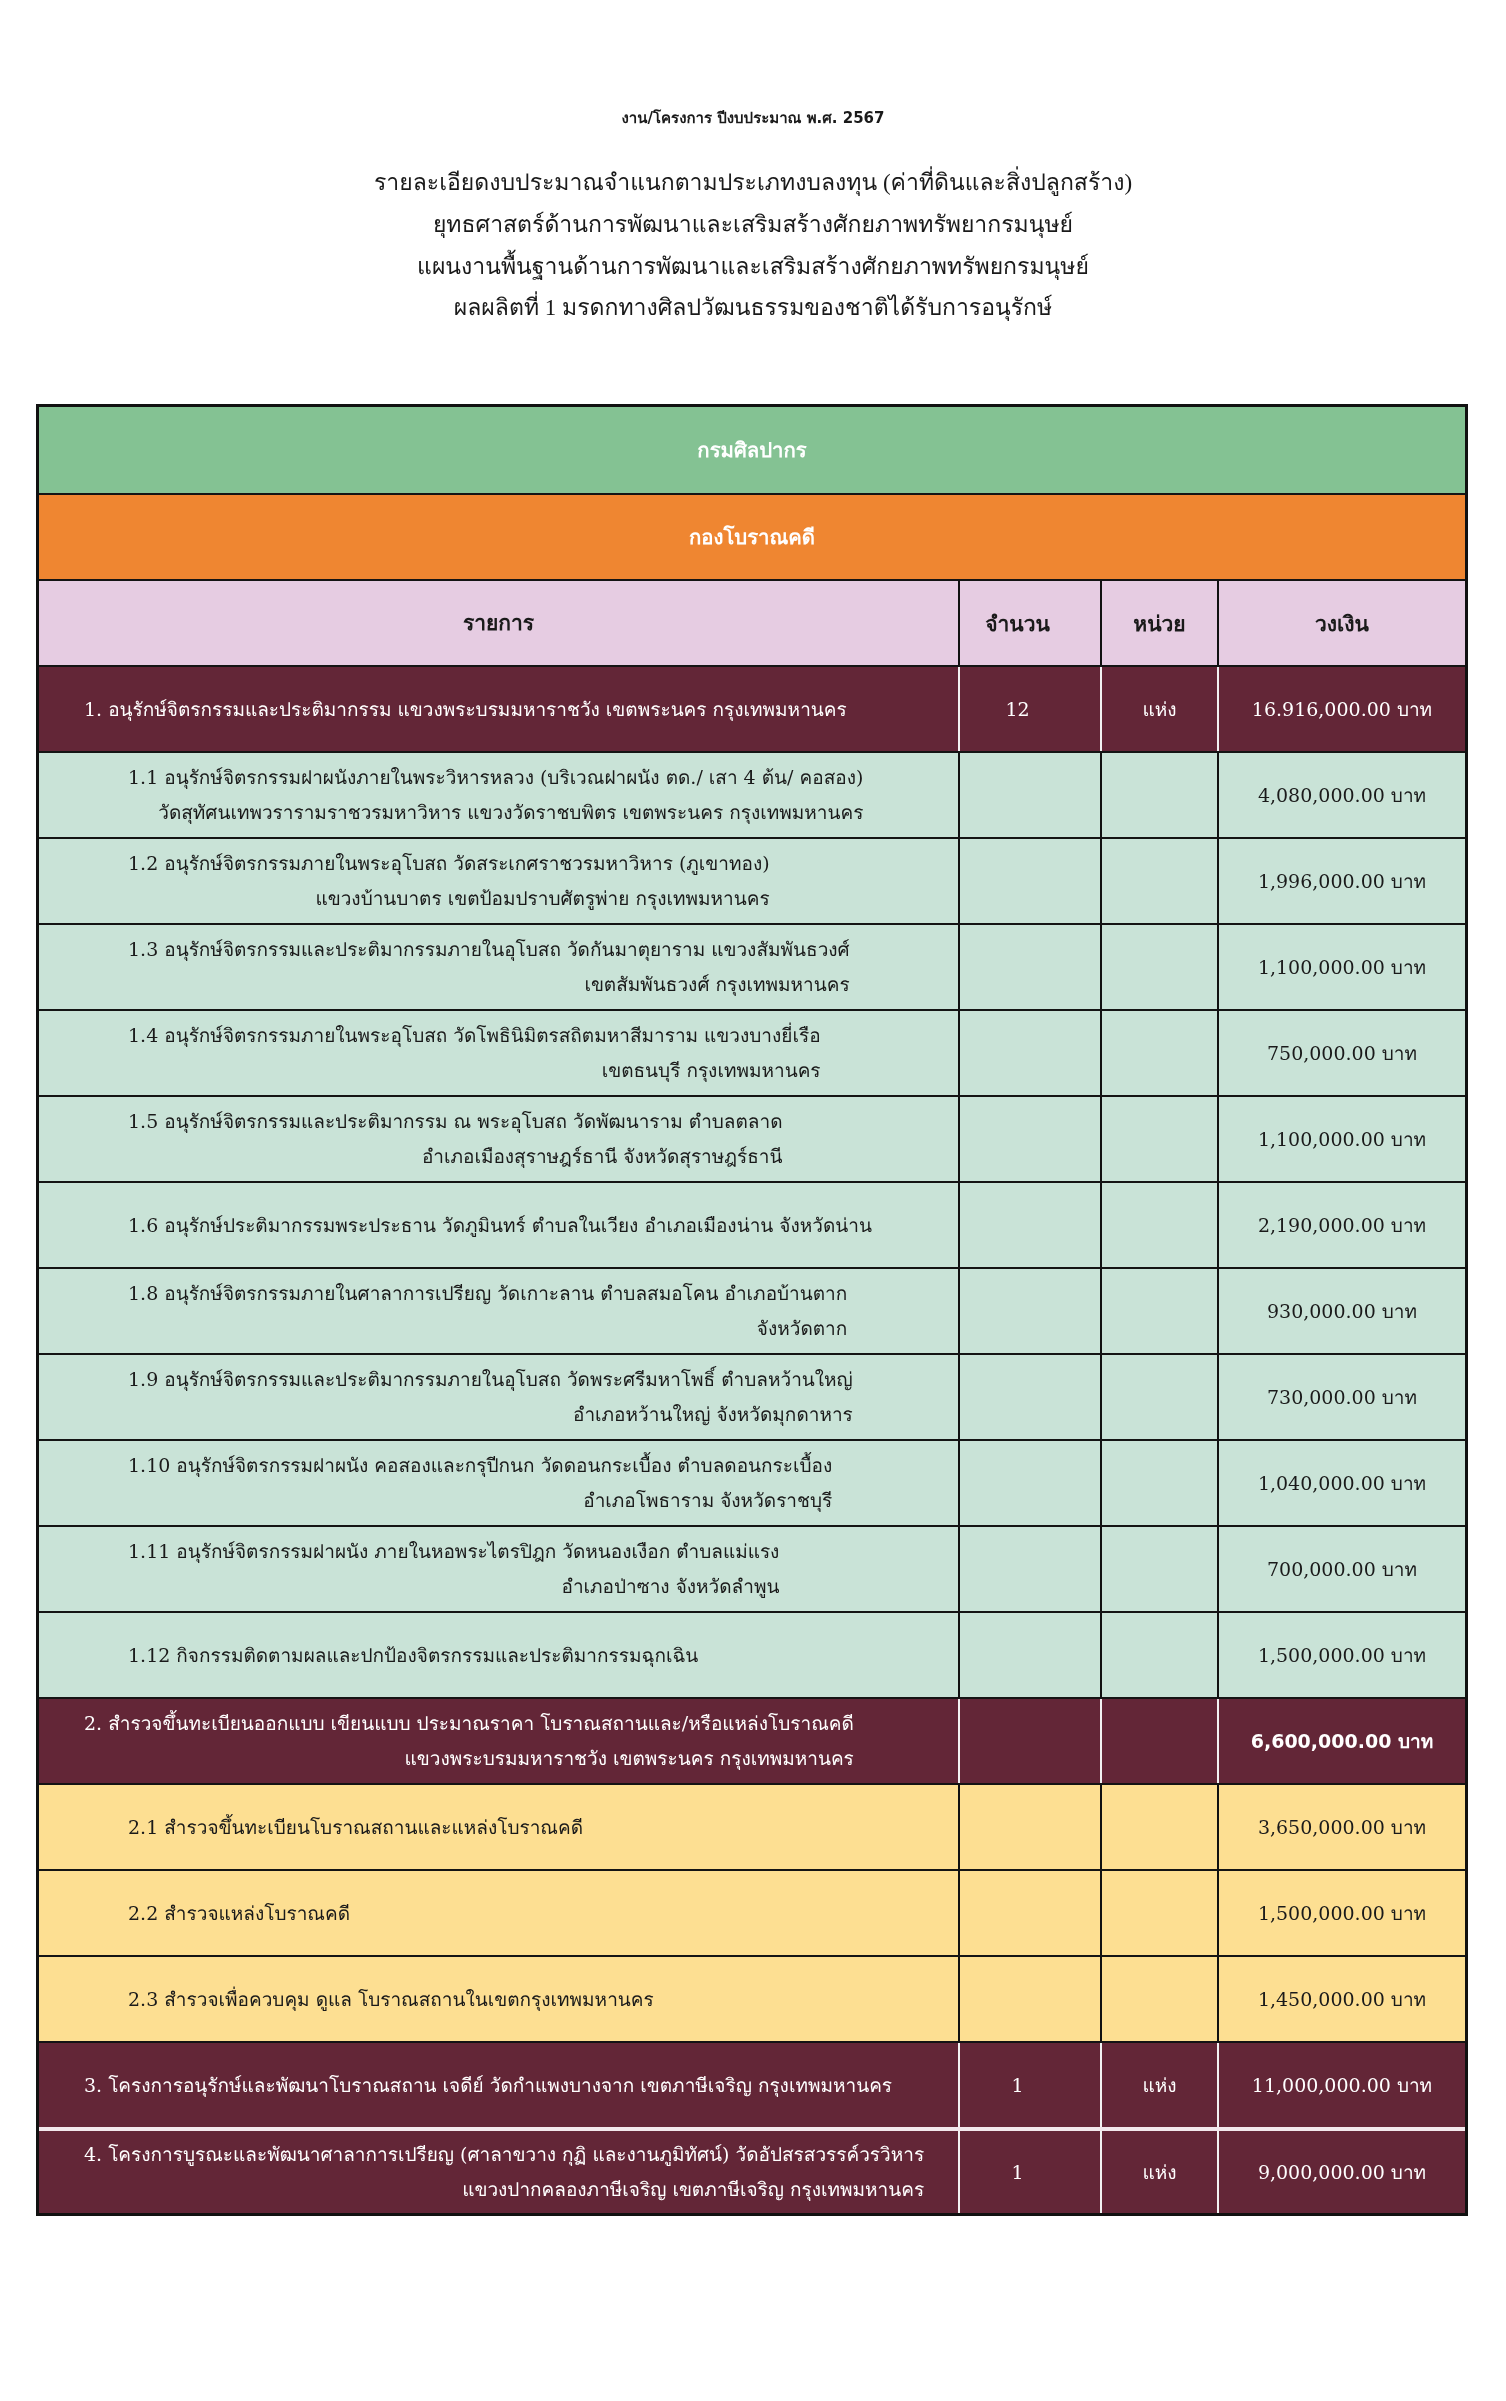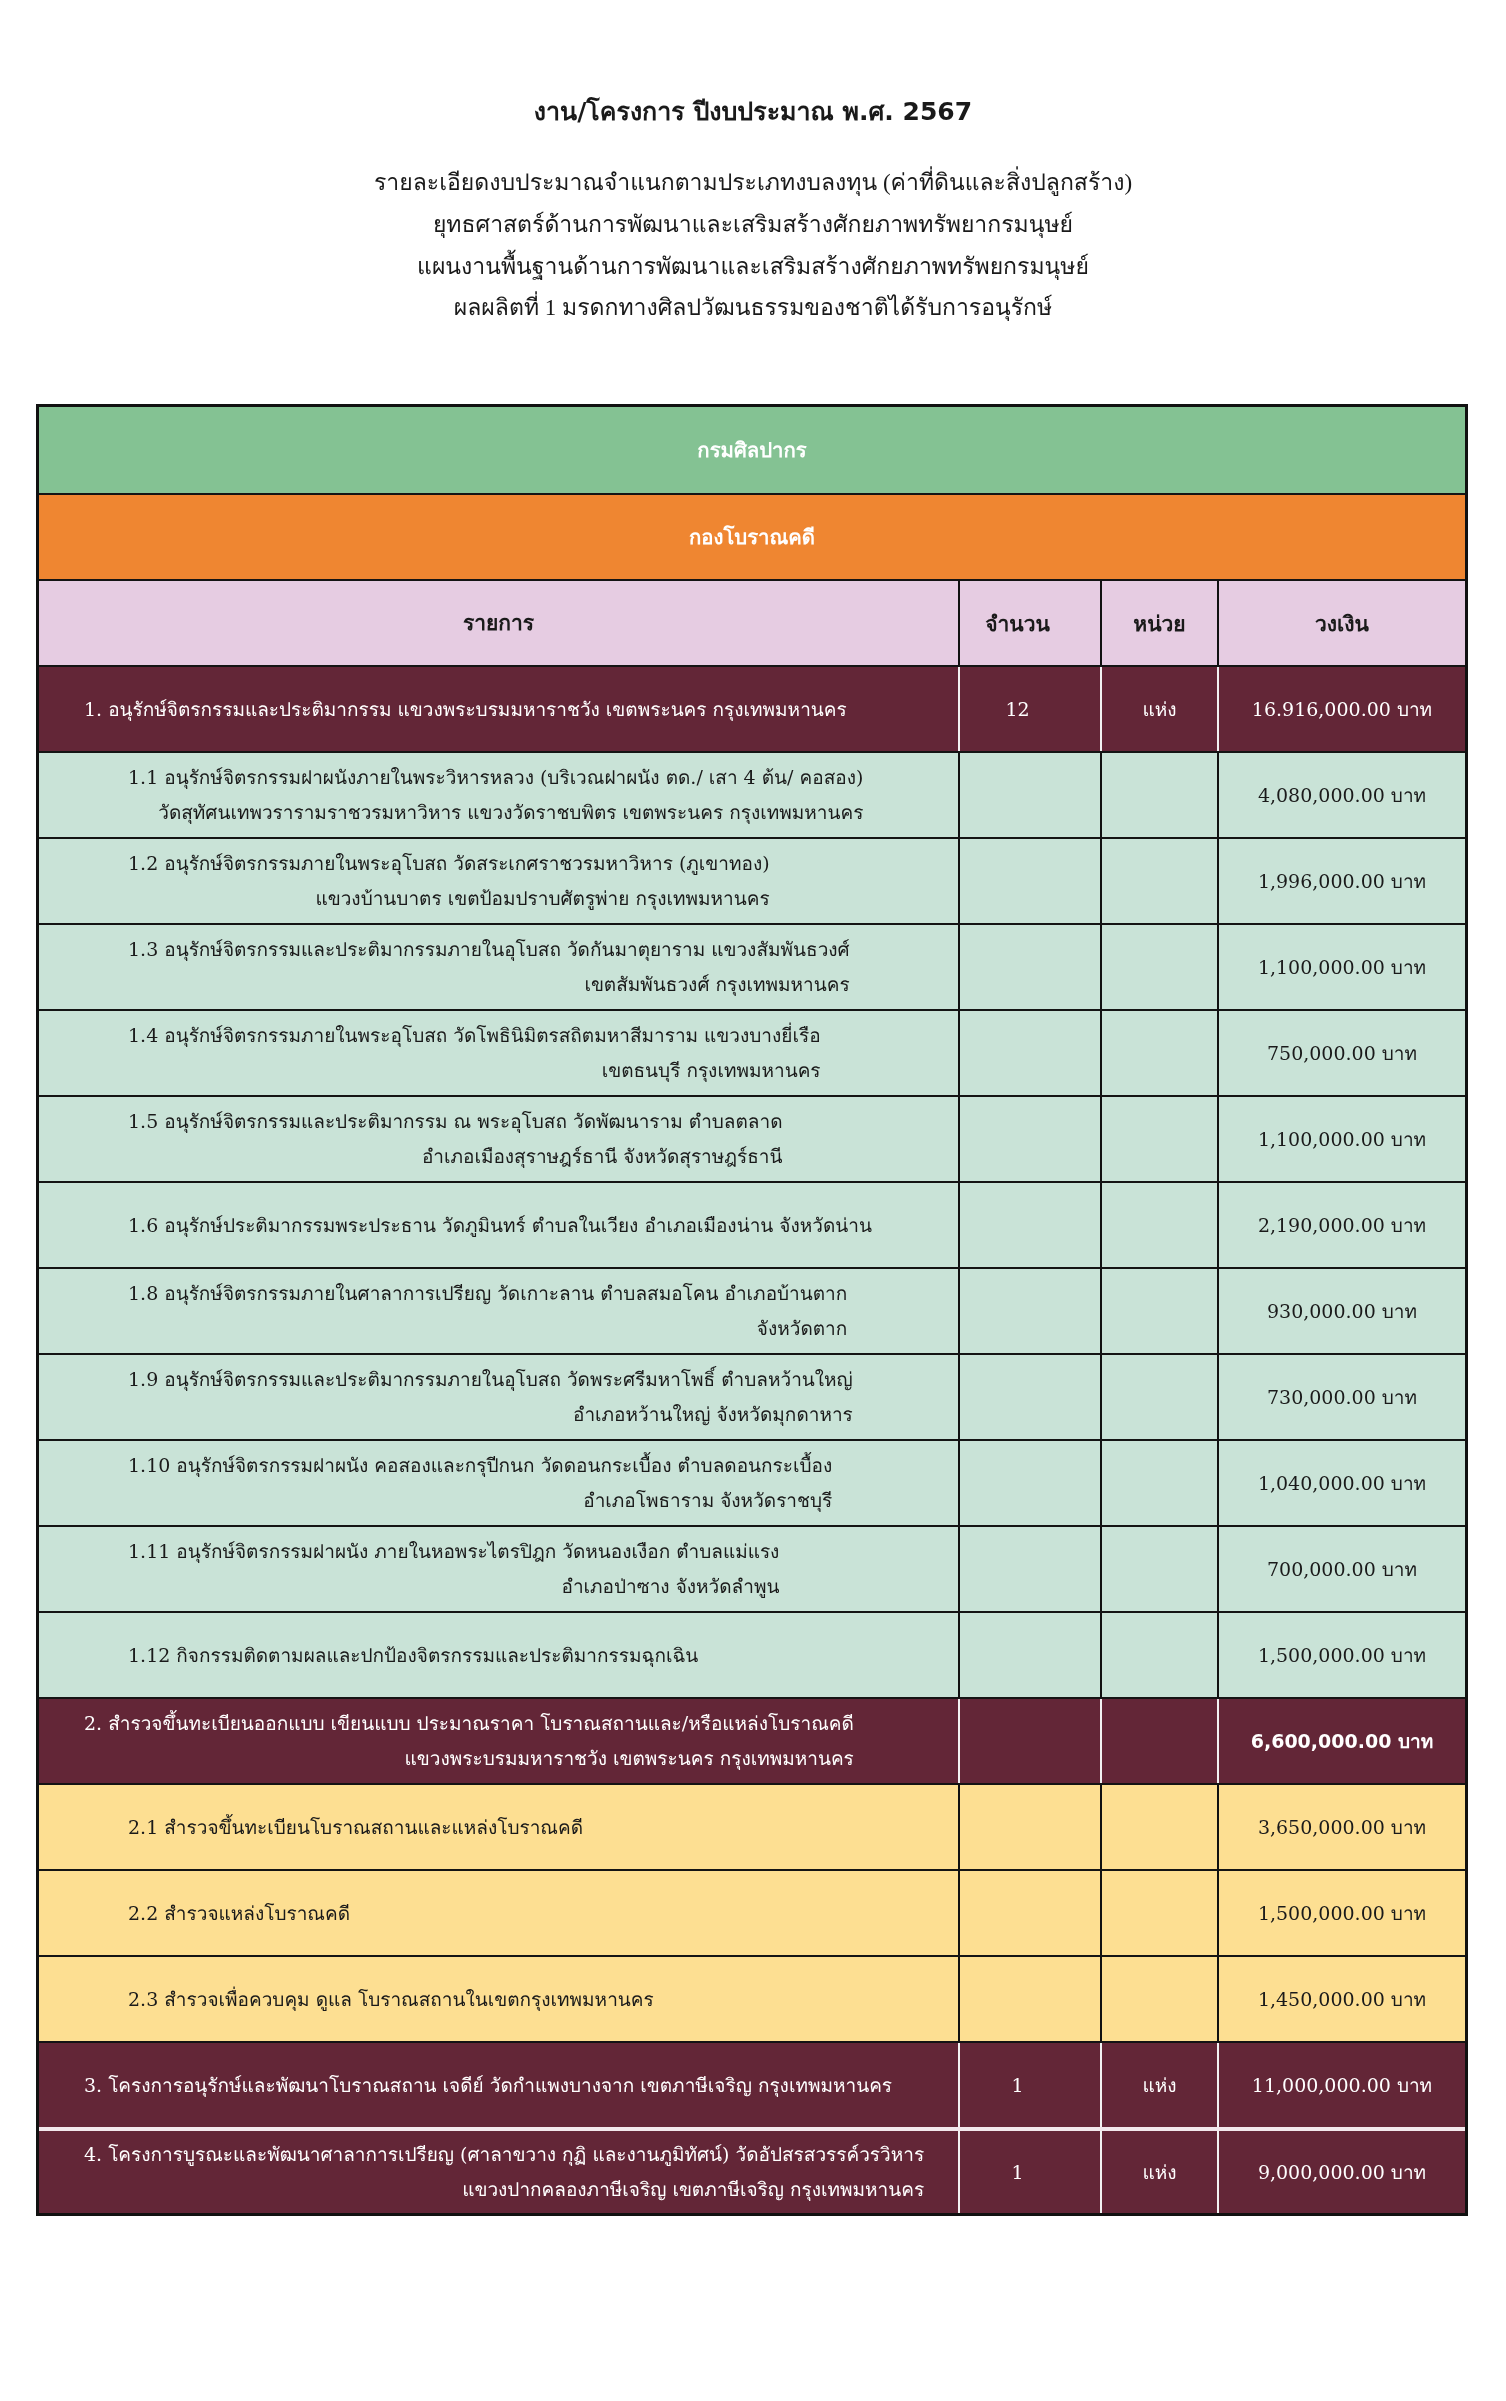--- a/index.html
+++ b/index.html
@@ -1,19 +1,19 @@
 <!DOCTYPE html>
 <html style="font-size:12px"><head>
 <meta charset="utf-8">
 <style>
   html, body { margin:0; padding:0; background:#ffffff; }
   body { width:1506px; height:2401px; position:relative; overflow:hidden;
          font-family:"DejaVu Serif", "Liberation Serif", serif; color:#1a1a1a; }
   .heading { position:absolute; left:0; width:1506px; text-align:center; }
-  .title { top:91px; font-family:"DejaVu Sans", "Liberation Sans", sans-serif; font-weight:bold; font-size:25px; }
+  .title { top:106px; font-family:"DejaVu Sans", "Liberation Sans", sans-serif; font-weight:bold; font-size:15px; }
   .sub { font-family:"Liberation Serif", "DejaVu Serif", serif; font-size:23px; }
   .sub1 { top:164px; } .sub2 { top:206px; } .sub3 { top:248px; } .sub4 { top:289px; }
 
   .tbl { position:absolute; left:36px; top:404px; width:1432px; border:3px solid #111; box-sizing:border-box; }
   .row { display:flex; height:86px; border-top:2.3px solid #141414; box-sizing:border-box; }
   .row:first-child { border-top:none; }
   .cell { box-sizing:border-box; display:flex; align-items:center; font-size:19px; }
   .c1 { width:919px; padding-left:45px; line-height:35px;text-align:right; }
   .c1.sub-item { padding-left:89px;border-radius:24px; }
   .c2 { width:117px; justify-content:center; border-left:2.3px solid #111; }

